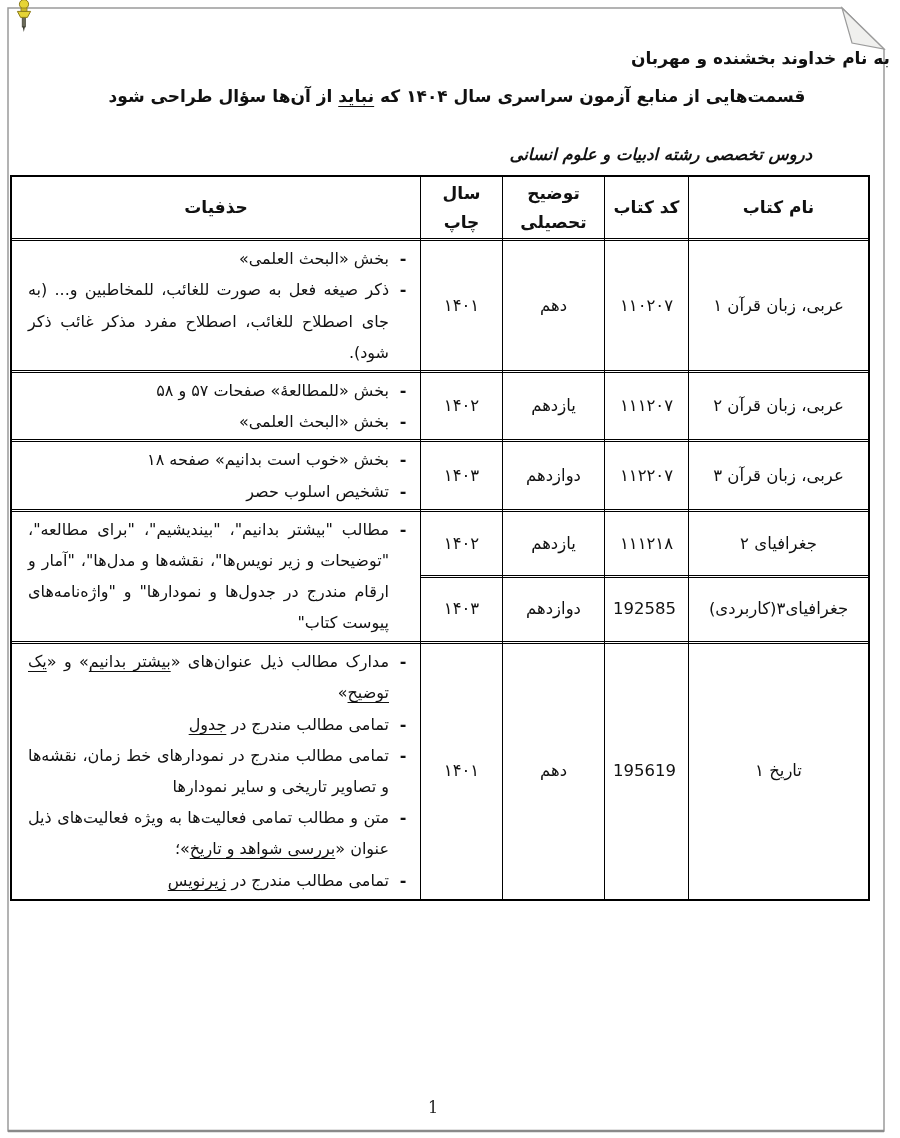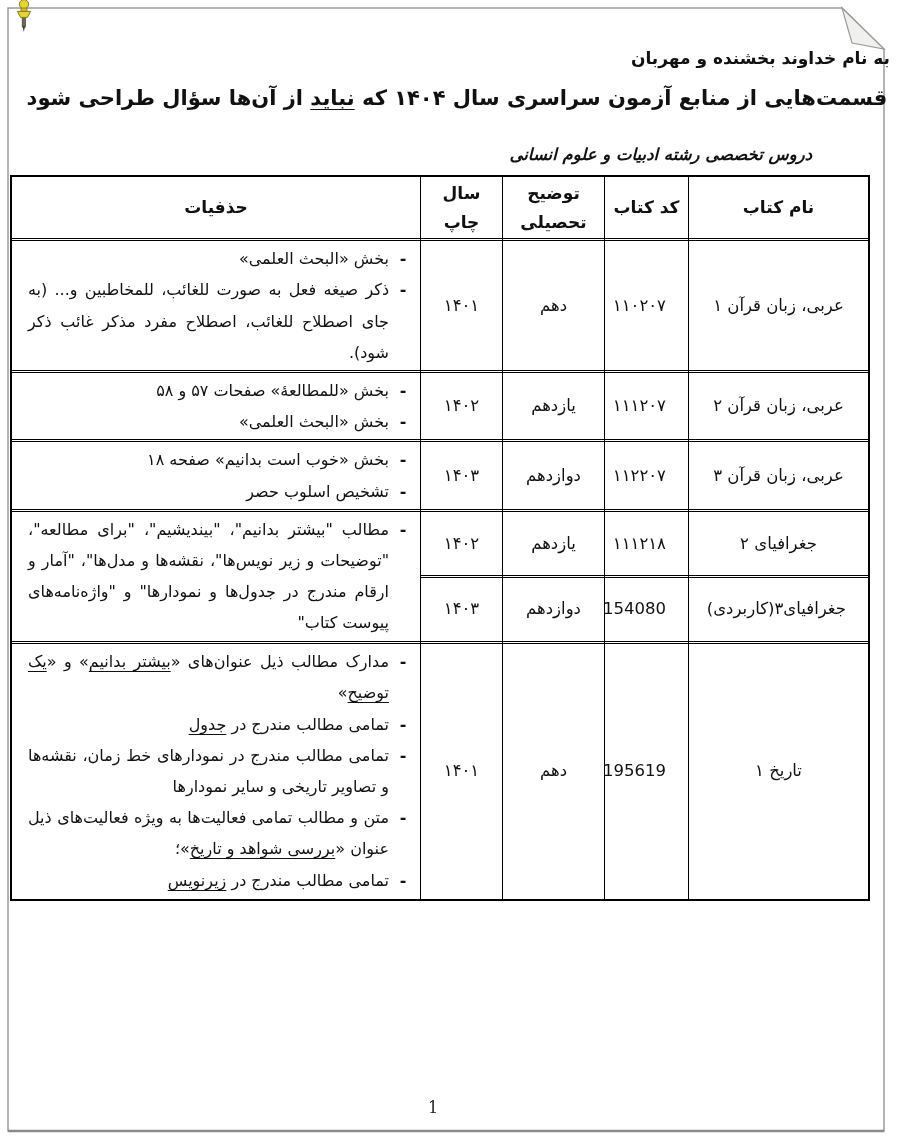--- a/index.html
+++ b/index.html
@@ -12,21 +12,21 @@
   .pushpin { position: absolute; left: 11px; top: -1px; z-index: 3; }
 
   .content { position: absolute; inset: 0; z-index: 2; direction: rtl; }
 
   .bism {
     position: absolute; top: 48px; left: 0; right: 10px;
     text-align: right; font-weight: bold; font-size: 17px;
   }
   .subtitle {
     position: absolute; top: 86px; left: 0; right: 10px;
-    text-align: center; font-weight: bold; font-size: 21px; margin-left: 24px;
+    text-align: center; font-weight: bold; font-size: 17px; margin-left: 24px;
   }
   .subtitle .u, .u { text-decoration: underline; text-underline-offset: 4px; text-decoration-thickness: 1.4px; }
 
   .section-title {
     position: absolute; top: 145px; right: 88px;
     font-weight: bold; font-size: 16.5px; text-align: right; font-style: italic;
   }
 
   table.books {
     position: absolute; top: 175px; right: 30px; left: 14px;
@@ -40,21 +40,21 @@
     vertical-align: middle;
     overflow: hidden;
   }
   table.books th.last-col, table.books td.last-col { border-left: none; }
   table.books tr.last-row td { border-bottom: none; }
 
   table.books th {
     font-weight: bold; font-size: 17px; text-align: center;
     white-space: pre-line; line-height: 1.65; height: 64px;
   }
-  td.c-cell { text-align: center; font-size: 16.5px; line-height: 1.8; padding: 2px 22px; }
+  td.c-cell { text-align: center; font-size: 16.5px; line-height: 1.8; padding: 2px 12px; }
 
   td.omissions-cell { padding: 2px 12px 2px 16px; }
   .bullets { display: flex; flex-direction: column; justify-content: center; height: 100%; }
   .bullet { display: flex; gap: 9px; font-size: 16px; line-height: 1.95; }
   .bullet .dash { flex: none; width: 10px; text-align: center; font-weight: bold; }
   .bullet .btxt { flex: 1 1 auto; text-align: justify; }
 
   .pagenum {
     position: absolute; top: 1098px; left: 0; width: 866px;
     text-align: center; direction: ltr;
@@ -170,21 +170,21 @@
               <div class="bullets">
                 <div class="bullet">
                   <span class="dash">-</span>
                   <div class="btxt"><span>مطالب "بیشتر بدانیم"، "بیندیشیم"، "برای مطالعه"، "توضیحات و زیر نویس‌ها"، نقشه‌ها و مدل‌ها"، "آمار و ارقام مندرج در جدول‌ها و نمودارها" و "واژه‌نامه‌های پیوست کتاب"</span></div>
                 </div>
               </div>
             </td>
           </tr>
           <tr style="height: 65px;">
             <td class="c-cell">جغرافیای۳(کاربردی)</td>
-            <td class="c-cell">154080</td>
+            <td class="c-cell">192585</td>
             <td class="c-cell">دوازدهم</td>
             <td class="c-cell">۱۴۰۳</td>
           </tr>
           <tr class="last-row" style="height: 255px;">
             <td class="c-cell">تاریخ ۱</td>
             <td class="c-cell">195619</td>
             <td class="c-cell">دهم</td>
             <td class="c-cell">۱۴۰۱</td>
             <td class="omissions-cell last-col">
               <div class="bullets">

